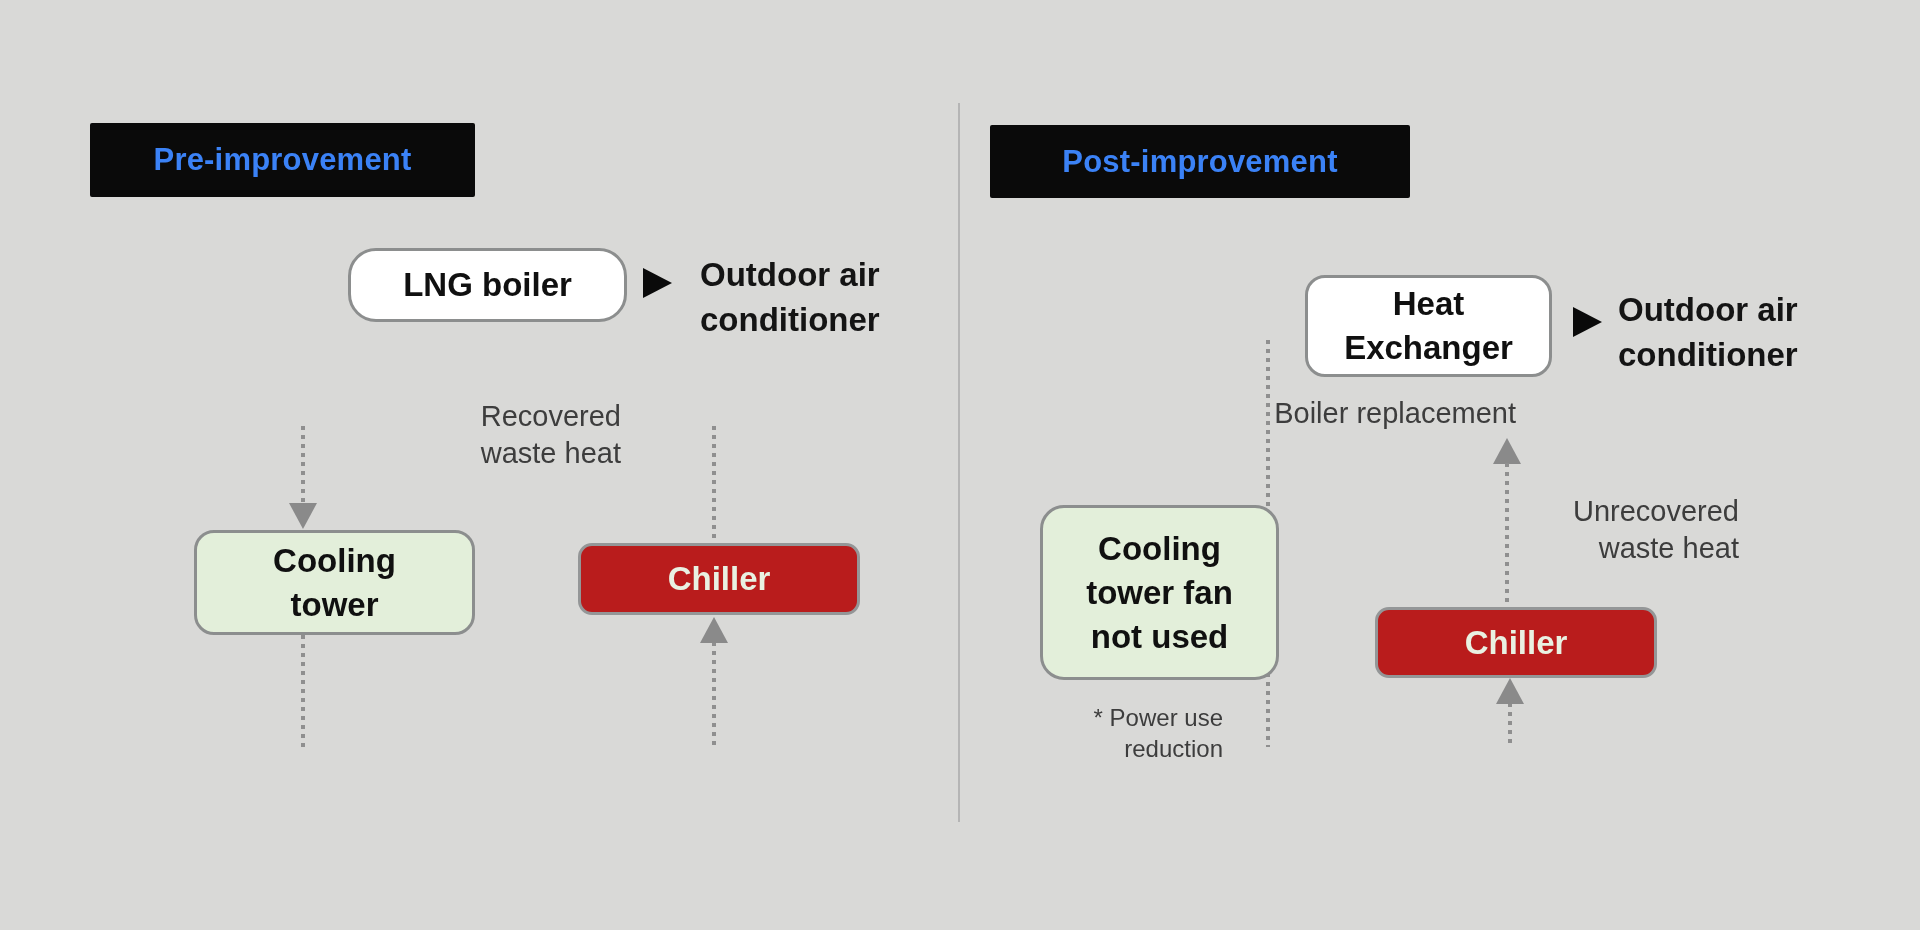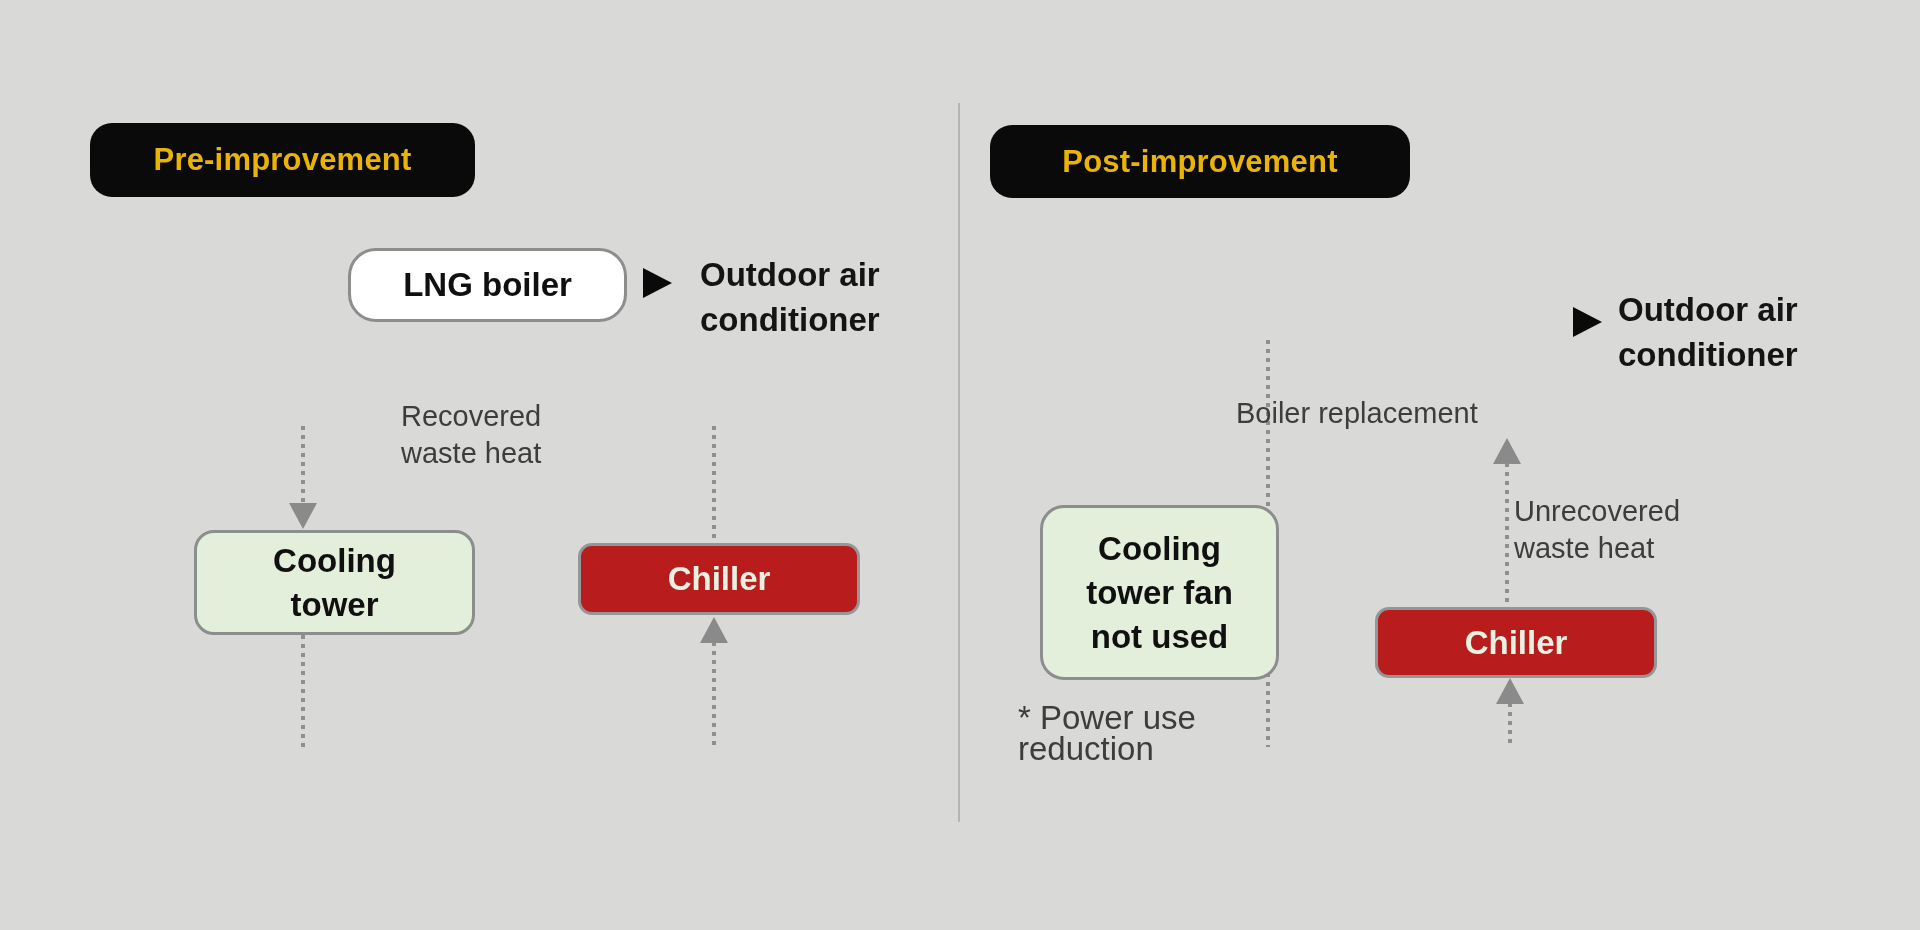--- a/index.html
+++ b/index.html
@@ -1,40 +1,40 @@
 <!DOCTYPE html>
 <html><head>
 <meta charset="utf-8">
 <style>
   html,body{margin:0;padding:0;background:#d9d9d7;}
   .canvas{
     position:relative;width:1920px;height:930px;background:#d9d9d7;
     font-family:"Liberation Sans",sans-serif;overflow:hidden;
   }
   .badge{
-    position:absolute;background:#0a0a0a;color:#eab308;border-radius:22px;
+    position:absolute;background:#0a0a0a;color:#3b82f6;border-radius:2px;
     display:flex;align-items:center;justify-content:center;
     font-size:31px;font-weight:700;letter-spacing:.2px;
   }
   .node{
     position:absolute;display:flex;align-items:center;justify-content:center;
     text-align:center;border:3px solid #8c8e8e;border-radius:28px;
     font-size:33px;font-weight:600;line-height:44px;color:#101010;
     white-space:pre-line;box-sizing:border-box;
   }
   .node-white{background:#ffffff;}
   .node-green{background:#e3efda;border-radius:20px;margin-left:32px;}
   .node-dark{background:#b91c1c;color:#e9f1e2;border-color:#949697;border-radius:14px;}
   .outdoor{
     position:absolute;font-size:33px;font-weight:600;line-height:45px;
     color:#141414;white-space:pre-line;
   }
   .ann{
     position:absolute;font-size:29px;font-weight:400;line-height:37px;
-    color:#3d3d3d;text-align:left;white-space:pre-line;
+    color:#3d3d3d;text-align:right;white-space:pre-line;
   }
   .ann-masked{background:#d9d9d7;padding:2px 6px;}
   .dh{position:absolute;height:4px;
 ter      background-image:repeating-linear-gradient(to right,#8f8f8f 0 4px,transparent 4px 9px);}
   .dv{position:absolute;width:4px;
       background-image:repeating-linear-gradient(to bottom,#8f8f8f 0 4px,transparent 4px 9px);}
   .tri{position:absolute;width:0;height:0;}
   .tri-down{border-left:14px solid transparent;border-right:14px solid transparent;border-top:26px solid #8a8a8a;}
   .tri-up{border-left:14px solid transparent;border-right:14px solid transparent;border-bottom:26px solid #8a8a8a;}
   .tri-right{border-top:15px solid transparent;border-bottom:15px solid transparent;border-left:29px solid #0a0a0a;}
@@ -67,34 +67,36 @@
   <div class="dh" style="left:301px;top:745px;width:415px"></div>
   <div class="dv" style="left:712px;top:642px;height:104px"></div>
   <div class="tri tri-up" style="left:700px;top:617px"></div>
 
   <div class="divider" style="left:958px;top:103px;width:2px;height:719px"></div>
 
   <div class="badge" style="left:990px;top:125px;width:420px;height:73px">Post-improvement</div>
 
   <div class="dh" style="left:1266px;top:338px;width:42px"></div>
   <div class="dv" style="left:1266px;top:340px;height:407px"></div>
+  <div class="node node-white" style="left:1305px;top:275px;width:247px;height:102px;border-radius:20px">Heat
+Exchanger</div>
   <div class="tri tri-right" style="left:1573px;top:307px"></div>
   <div class="outdoor" style="left:1618px;top:287px">Outdoor air
 conditioner</div>
   <div class="ann" style="left:1236px;top:395px;width:280px">Boiler replacement</div>
 
   <div class="tri tri-up" style="left:1493px;top:438px"></div>
   <div class="dv" style="left:1505px;top:463px;height:144px"></div>
   <div class="ann" style="left:1514px;top:493px;width:225px">Unrecovered
 waste heat</div>
 
   <div class="node node-green" style="left:1008px;top:505px;width:239px;height:175px;border-radius:24px">Cooling
 tower fan
 not used</div>
-  <div class="ann" style="left:1018px;top:702px;width:205px;font-size:33px;line-height:31px">* Power use
+  <div class="ann" style="left:1018px;top:702px;width:205px;font-size:24px;line-height:31px">* Power use
 reduction</div>
   <div class="node node-dark" style="left:1375px;top:607px;width:282px;height:71px">Chiller</div>
 
   <div class="dh" style="left:1266px;top:745px;width:246px"></div>
   <div class="dv" style="left:1508px;top:703px;height:44px"></div>
   <div class="tri tri-up" style="left:1496px;top:678px"></div>
 
 </div>
 
 </body></html>

